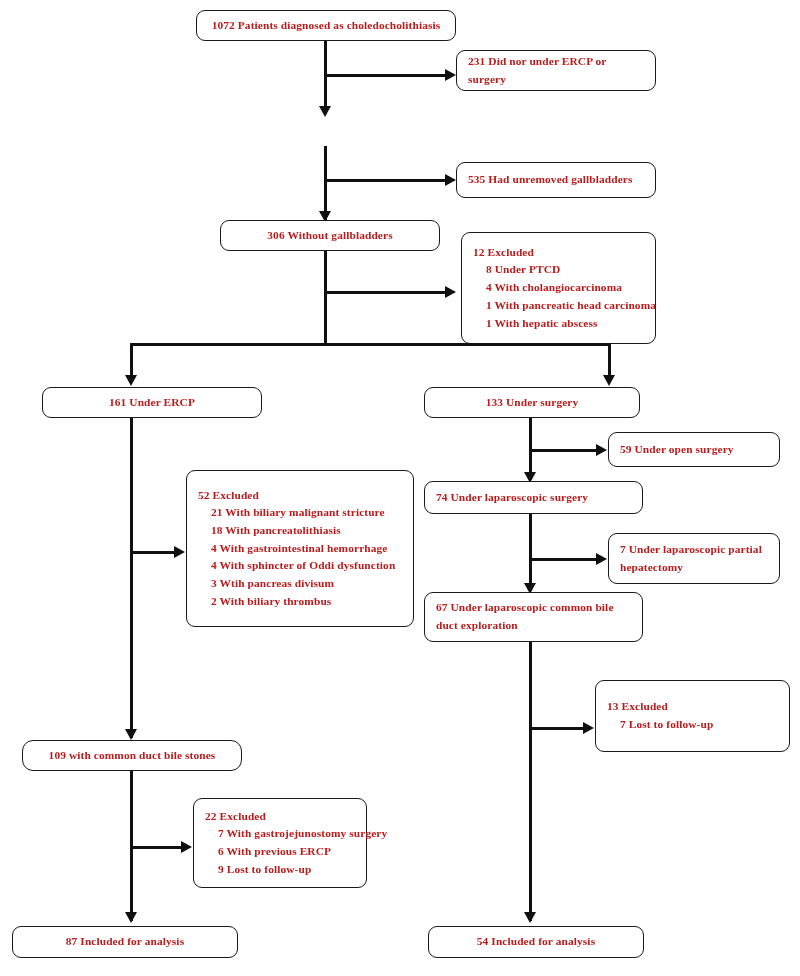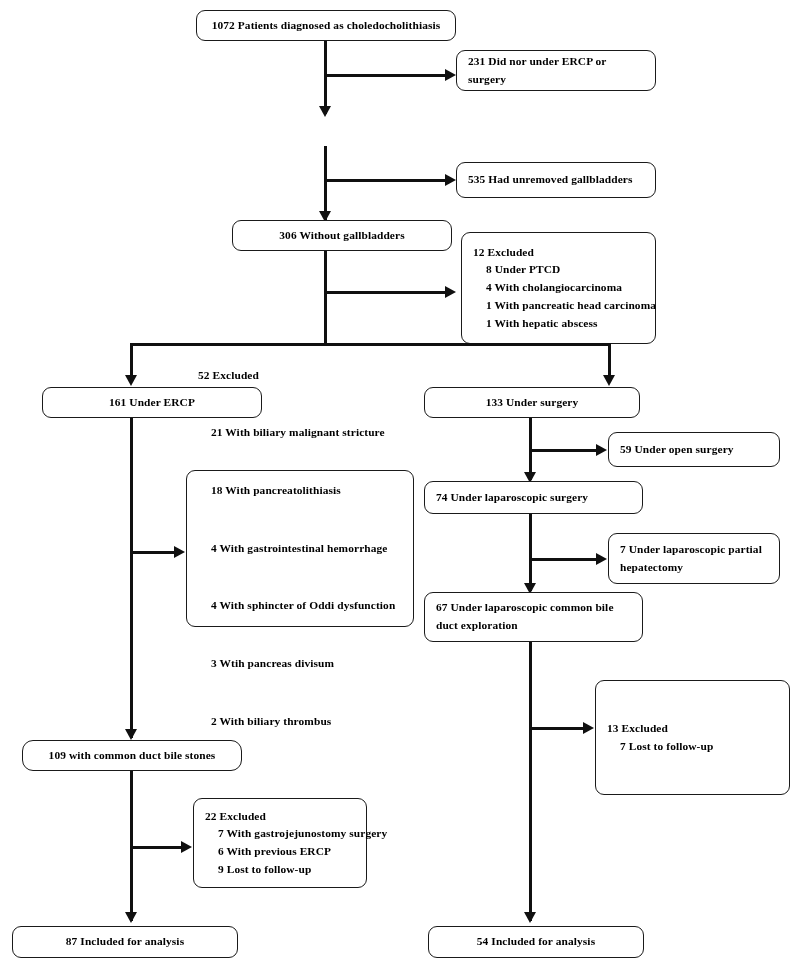--- a/index.html
+++ b/index.html
@@ -7,21 +7,21 @@
     margin: 0;
     padding: 0;
     background: #ffffff;
   }
   #flow-root {
     position: relative;
     width: 800px;
     height: 976px;
     background: #ffffff;
     font-family: "Liberation Serif", "DejaVu Serif", serif;
-    color: #000000;
+    color: #b91c1c;
     overflow: hidden;
   }
   .node {
     position: absolute;
     box-sizing: border-box;
     border: 1.3px solid #1a1a1a;
     border-radius: 9px;
     background: #ffffff;
     display: flex;
     flex-direction: column;
@@ -100,21 +100,21 @@
   <div class="vline" style="left:324px; top:146px; width:3.2px; height:74px;"></div>
   <div class="arrow-down" style="left:319px; top:211px;"></div>
 
   <div class="hline" style="left:324px; top:179px; width:122px;"></div>
   <div class="arrow-right" style="left:445px; top:174px;"></div>
 
   <div class="node left" style="left:456px; top:162px; width:200px; height:36px;">
     <span class="ln">535 Had unremoved gallbladders</span>
   </div>
 
-  <div class="node center" style="left:232px; top:220px; width:220px; height:31px;">
+  <div class="node center" style="left:220px; top:220px; width:220px; height:31px;">
     <span class="ln">306 Without gallbladders</span>
   </div>
 
   <div class="vline" style="left:324px; top:251px; width:3.2px; height:92px;"></div>
 
   <div class="hline" style="left:324px; top:291px; width:122px;"></div>
   <div class="arrow-right" style="left:445px; top:286px;"></div>
 
   <div class="node left" style="left:461px; top:232px; width:195px; height:112px;">
     <span class="ln">12 Excluded</span>
@@ -133,21 +133,21 @@
   <div class="node center" style="left:22px; top:387px; width:220px; height:31px;margin-left:20px;">
     <span class="ln">161 Under ERCP</span>
   </div>
 
   <div class="vline" style="left:130px; top:418px; width:3.2px; height:320px;"></div>
   <div class="arrow-down" style="left:125px; top:729px;"></div>
 
   <div class="hline" style="left:130px; top:551px; width:45px;"></div>
   <div class="arrow-right" style="left:174px; top:546px;"></div>
 
-  <div class="node left" style="left:186px; top:470px; width:228px; height:157px;gap:40px;">
+  <div class="node left" style="left:186px; top:470px; width:228px; height:157px;">
     <span class="ln">52 Excluded</span>
     <span class="ln indent">21 With biliary malignant stricture</span>
     <span class="ln indent">18 With pancreatolithiasis</span>
     <span class="ln indent">4 With gastrointestinal hemorrhage</span>
     <span class="ln indent">4 With sphincter of Oddi dysfunction</span>
     <span class="ln indent">3 Wtih pancreas divisum</span>
     <span class="ln indent">2 With biliary thrombus</span>
   </div>
 
   <div class="node center" style="left:22px; top:740px; width:220px; height:31px;border-radius:11px;">
@@ -204,21 +204,21 @@
     <span class="ln">67 Under laparoscopic common bile</span>
     <span class="ln">duct exploration</span>
   </div>
 
   <div class="vline" style="left:529px; top:642px; width:3.2px; height:279px;"></div>
   <div class="arrow-down" style="left:524px; top:912px;"></div>
 
   <div class="hline" style="left:529px; top:727px; width:55px;"></div>
   <div class="arrow-right" style="left:583px; top:722px;"></div>
 
-  <div class="node left" style="left:595px; top:680px; width:195px; height:115px;">
+  <div class="node left" style="left:595px; top:680px; width:195px; height:72px;">
     <span class="ln">13 Excluded</span>
     <span class="ln indent">7 Lost to follow-up</span>
   </div>
 
   <div class="node center" style="left:428px; top:926px; width:216px; height:32px;">
     <span class="ln">54 Included for analysis</span>
   </div>
 
 </div>
 

